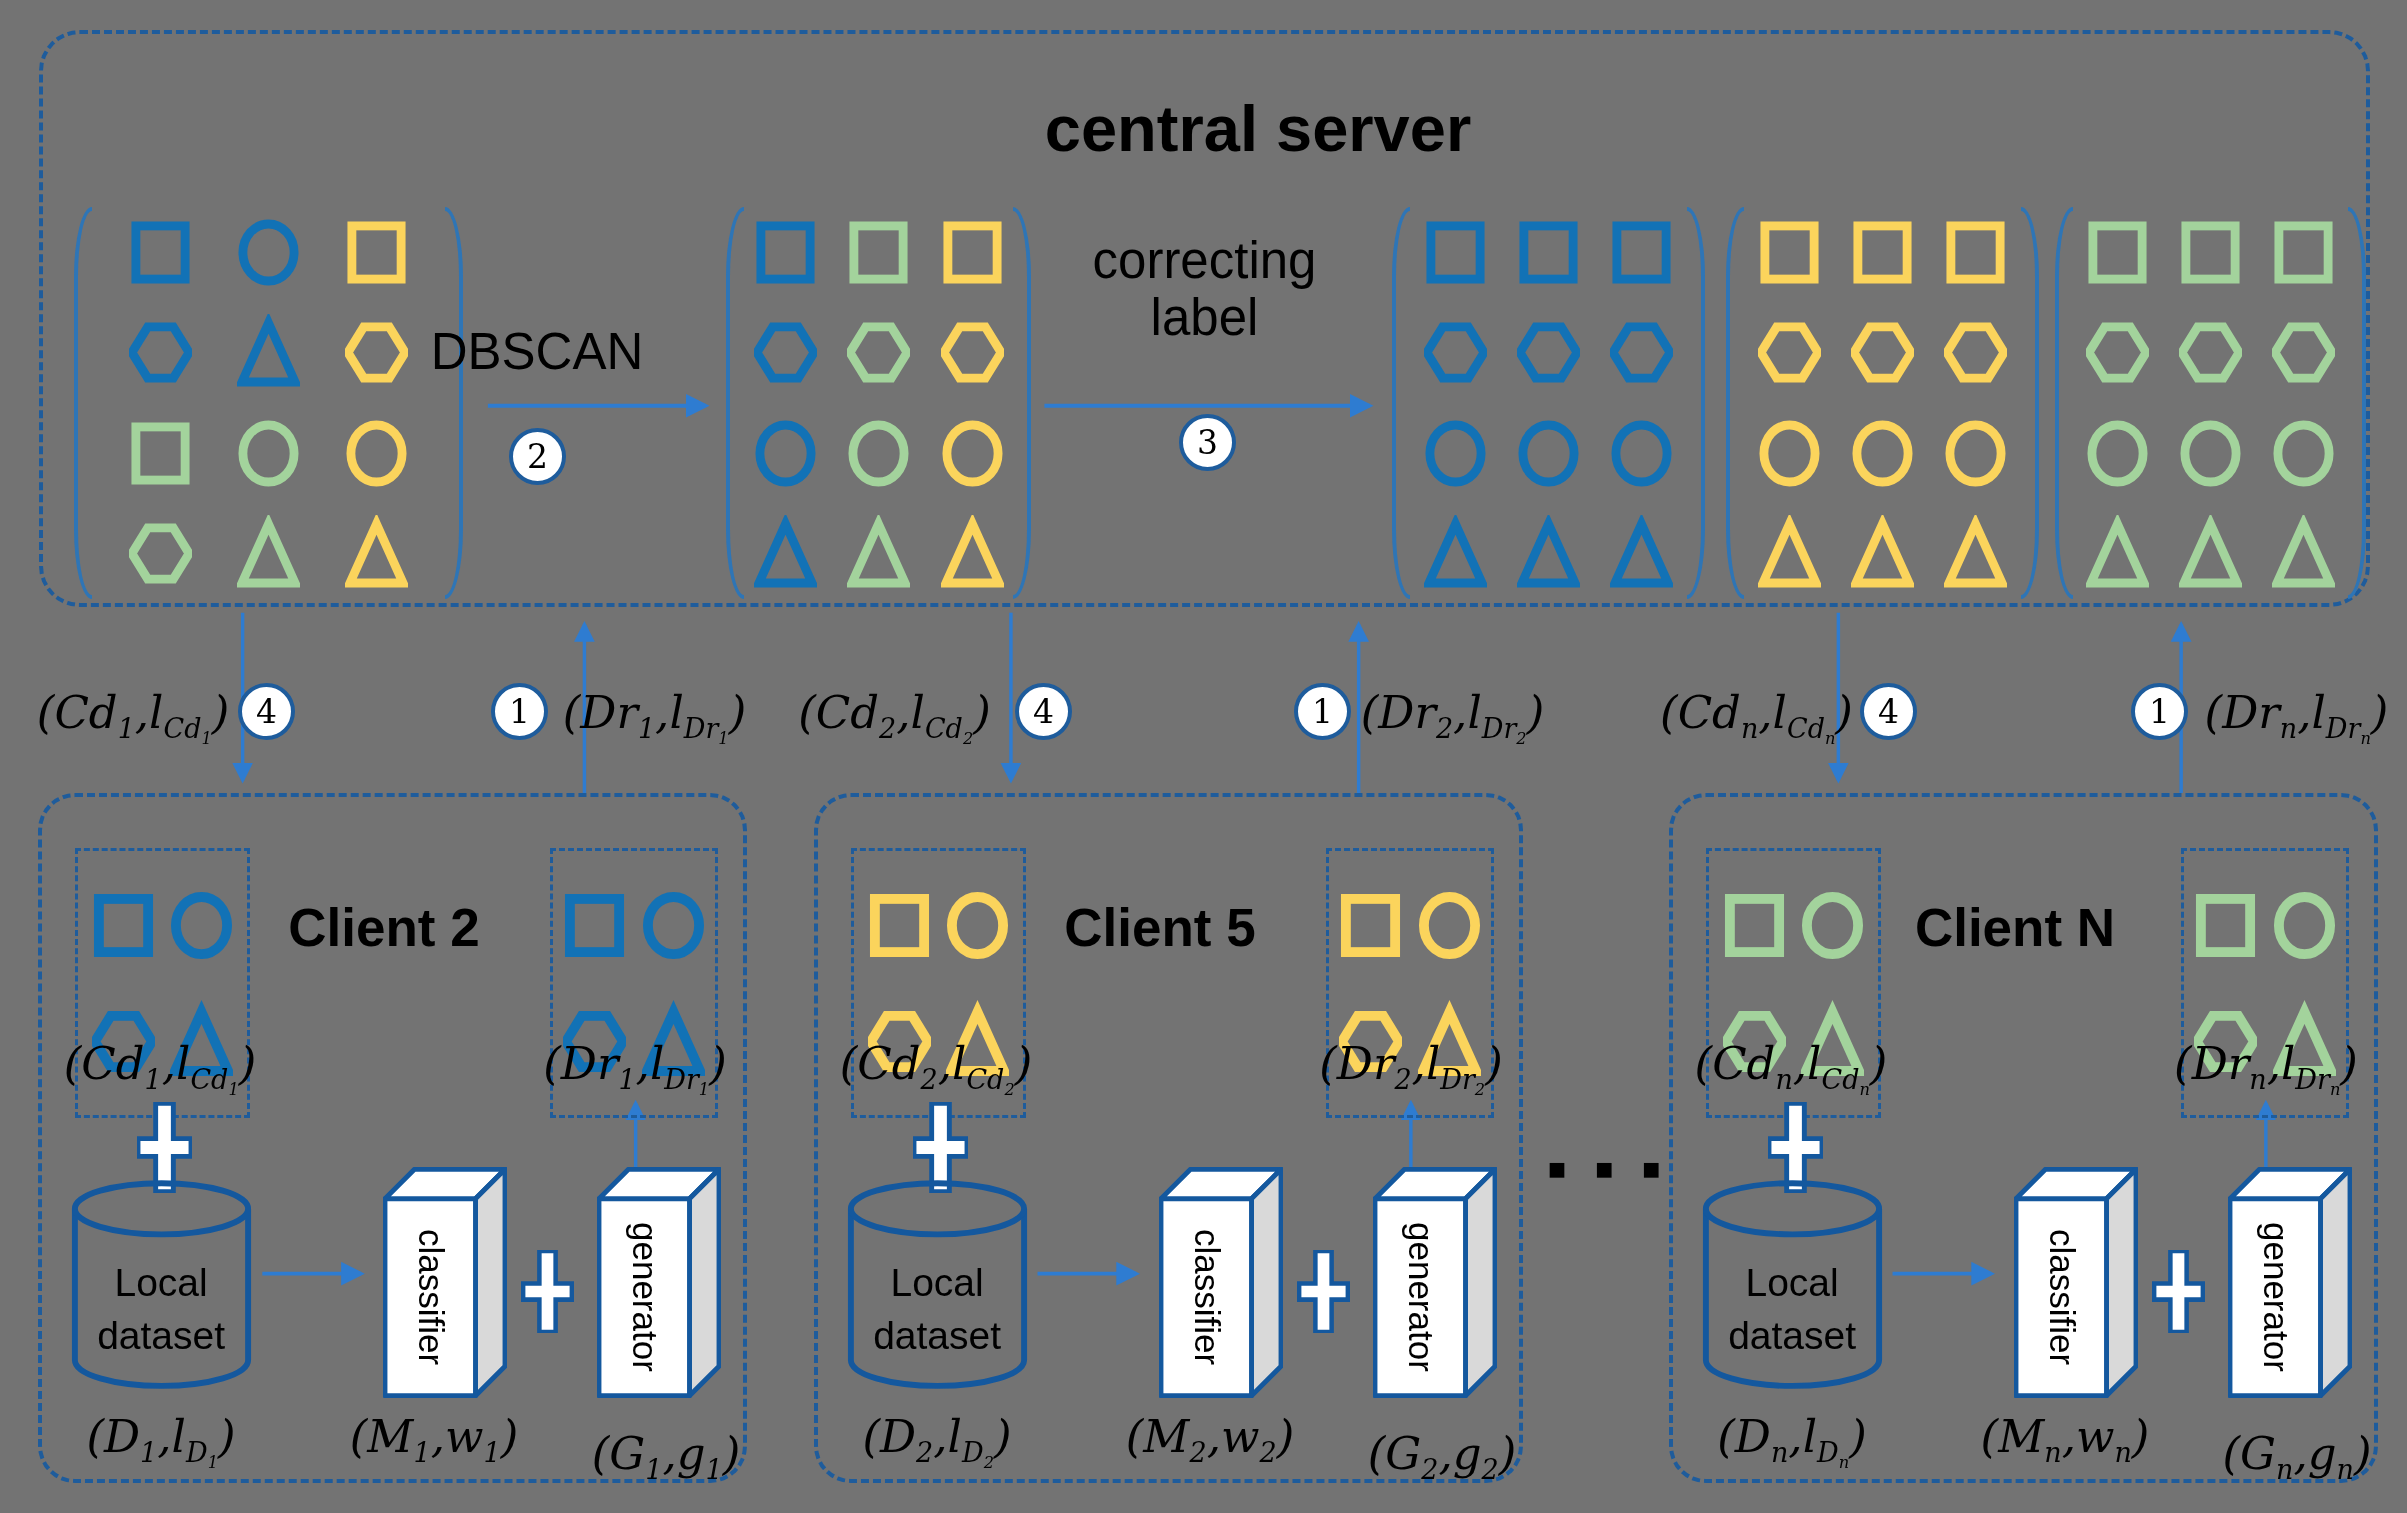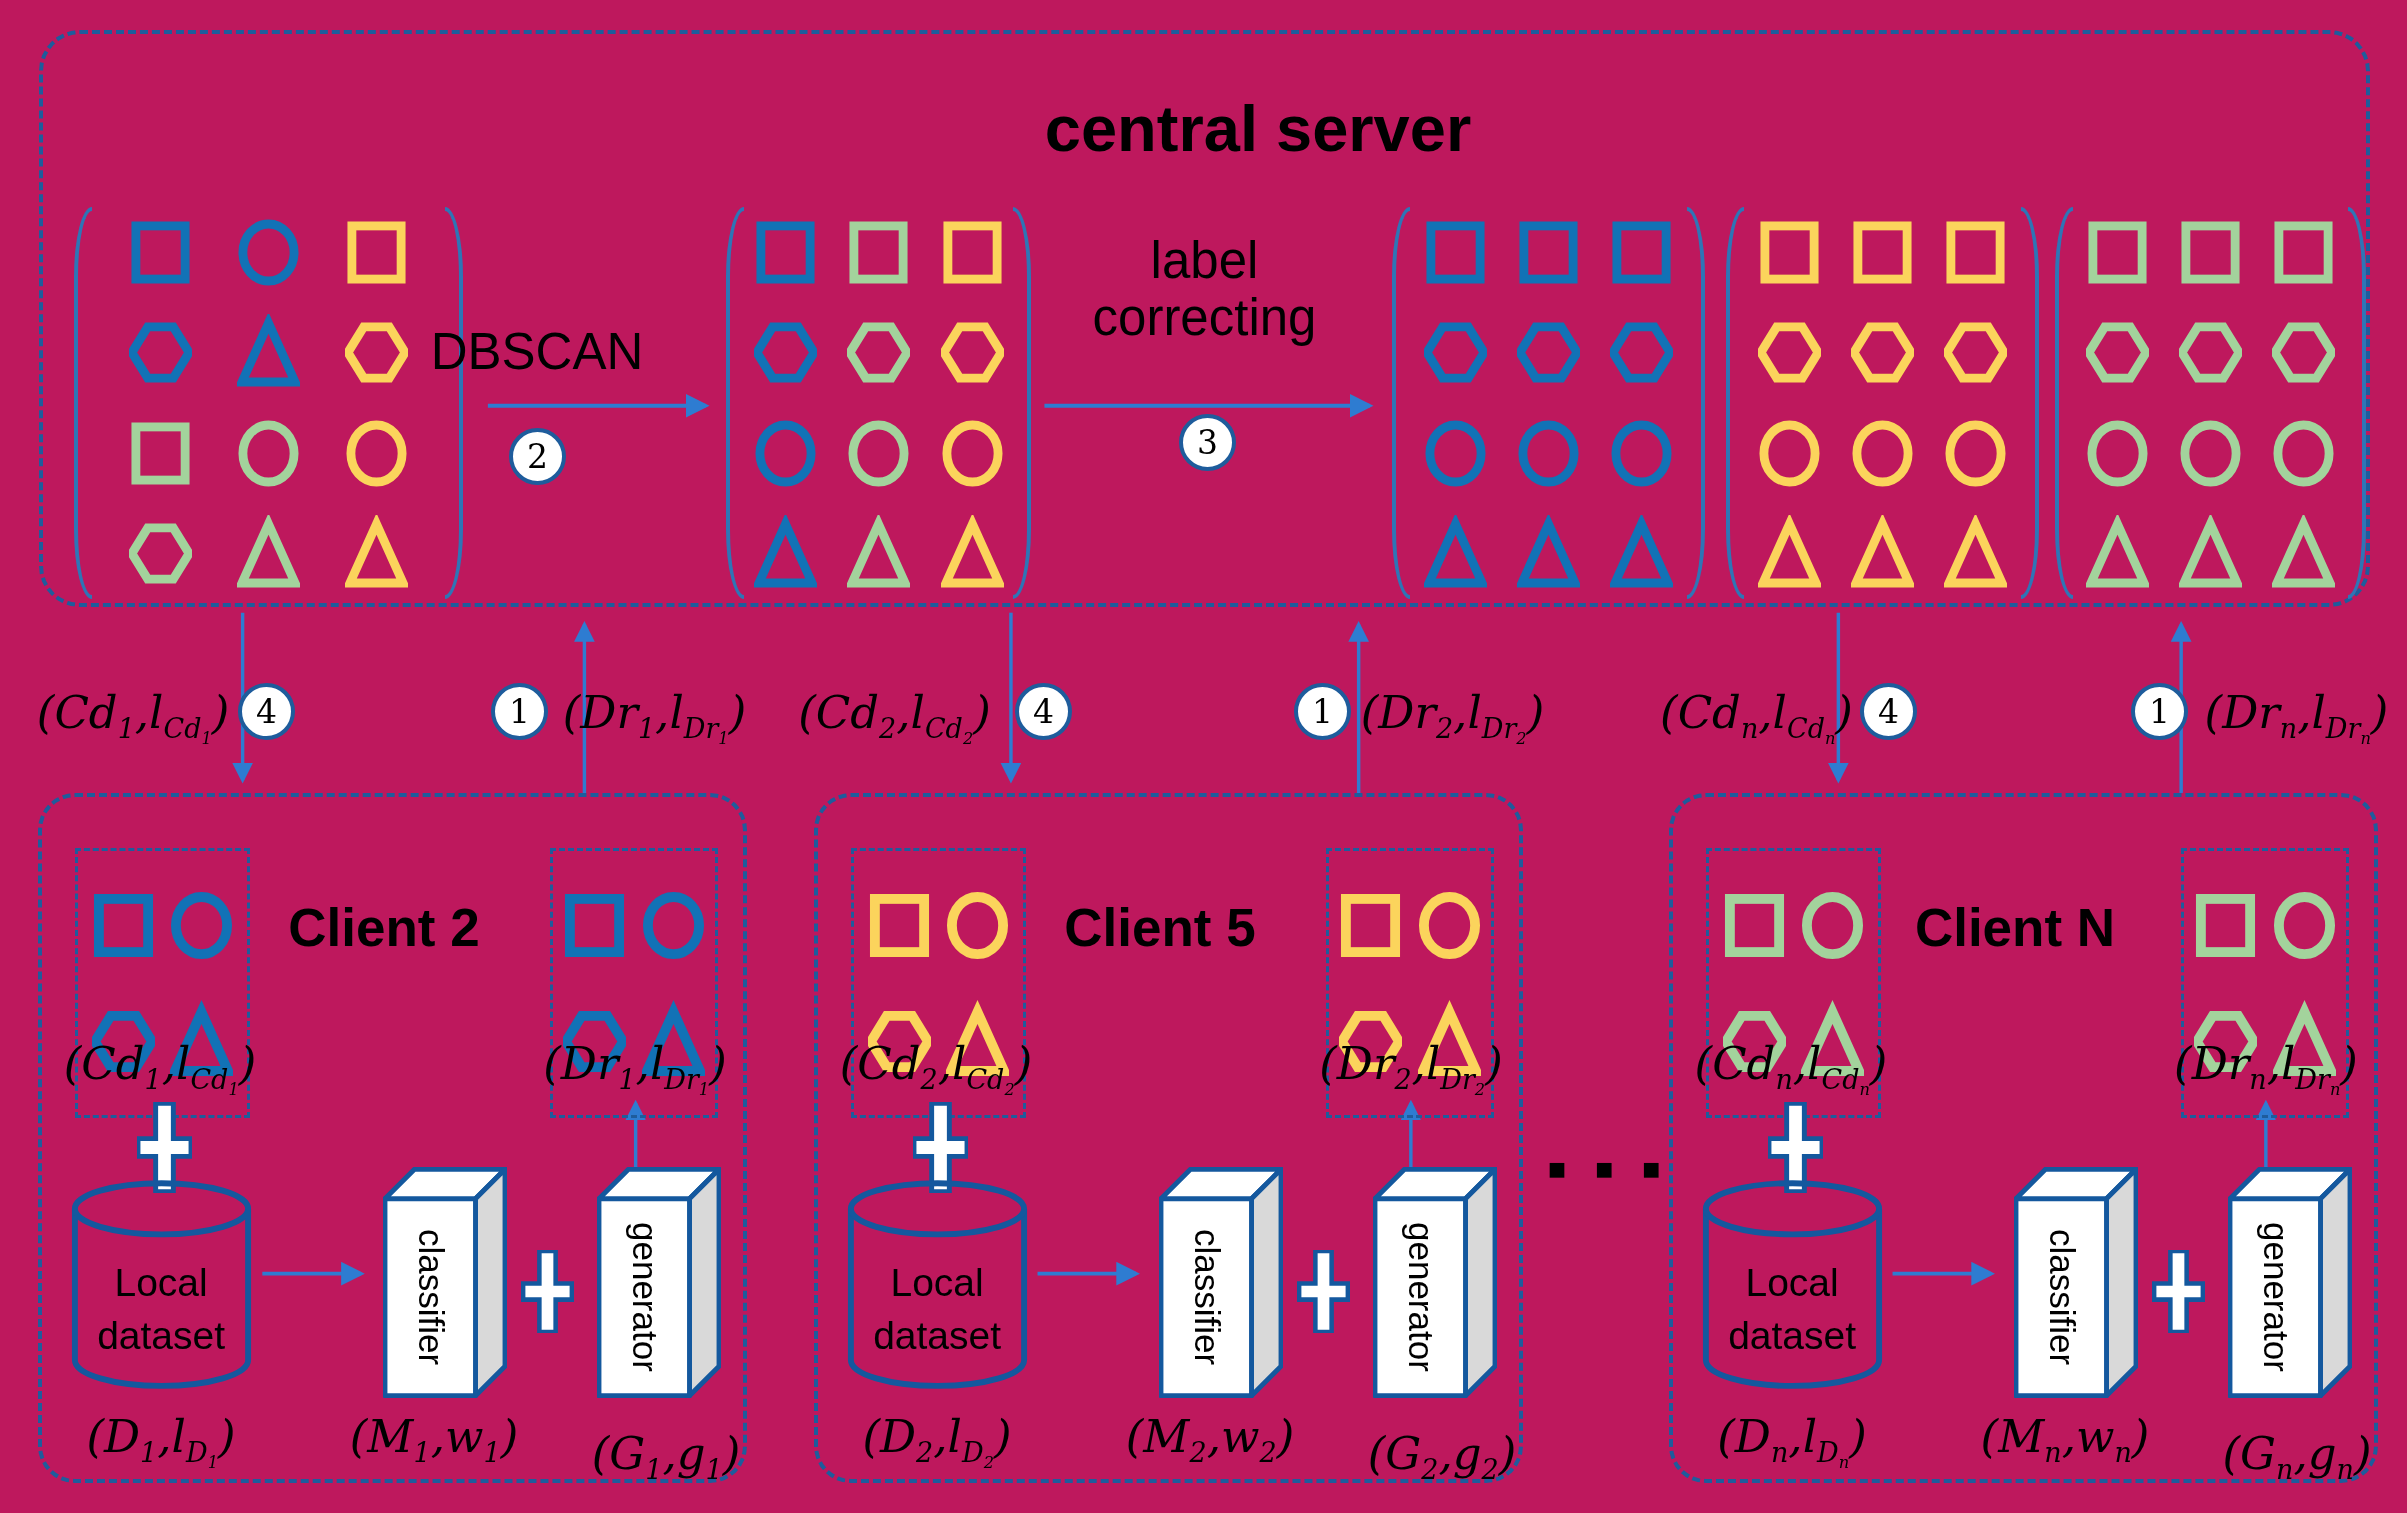--- a/index.html
+++ b/index.html
@@ -1,16 +1,16 @@
 <!DOCTYPE html>
 <html><head>
 <meta charset="utf-8">
 <style>
   html,body{margin:0;padding:0;background:#ffffff;}
-  #canvas{position:relative;width:2408px;height:1513px;background:#be185d;
+  #canvas{position:relative;width:2408px;height:1513px;background:#737373;
           font-family:"Liberation Sans",sans-serif;overflow:hidden;}
 
   
   .dashbox{position:absolute;border:4.9px dashed #1E5C9C;border-radius:41px;background:transparent;}
   #server-box{left:39px;top:29.6px;width:2323px;height:569px;}
   .client{top:793px;width:701px;height:682px;border-radius:37px;}
 
   #server-title{position:absolute;left:959px;top:57px;width:512px;text-align:center;
                 font-size:65px;font-weight:bold;color:#000;}
 
@@ -312,22 +312,22 @@
           <polygon points="32,9 59,69 5,69"></polygon>
         </svg>
       </div>
       <div class="brk brk-r"></div>
     </div>
 
   <div class="flowlabel" style="left:389px;top:323px;width:296px;">DBSCAN</div>
   <div class="step" style="left:509px;top:428px;">2</div>
 
   <div class="flowlabel" style="left:1027px;top:232px;width:355px;">
+    <div>correcting</div>
     <div>label</div>
-    <div>correcting</div>
   </div>
   <div class="step" style="left:1179px;top:414px;">3</div>
 
   <div class="formula mid-label" style="left:24.6px;width:217px;">(Cd<sub>1</sub>,l<sub>Cd<sub>1</sub></sub>)</div>
   <div class="step" style="left:238px;top:683px;">4</div>
   <div class="step" style="left:491px;top:683px;">1</div>
   <div class="formula mid-label" style="left:556px;width:197px;">(Dr<sub>1</sub>,l<sub>Dr<sub>1</sub></sub>)</div>
 
   <div class="formula mid-label" style="left:786px;width:217px;">(Cd<sub>2</sub>,l<sub>Cd<sub>2</sub></sub>)</div>
   <div class="step" style="left:1015px;top:683px;">4</div>

